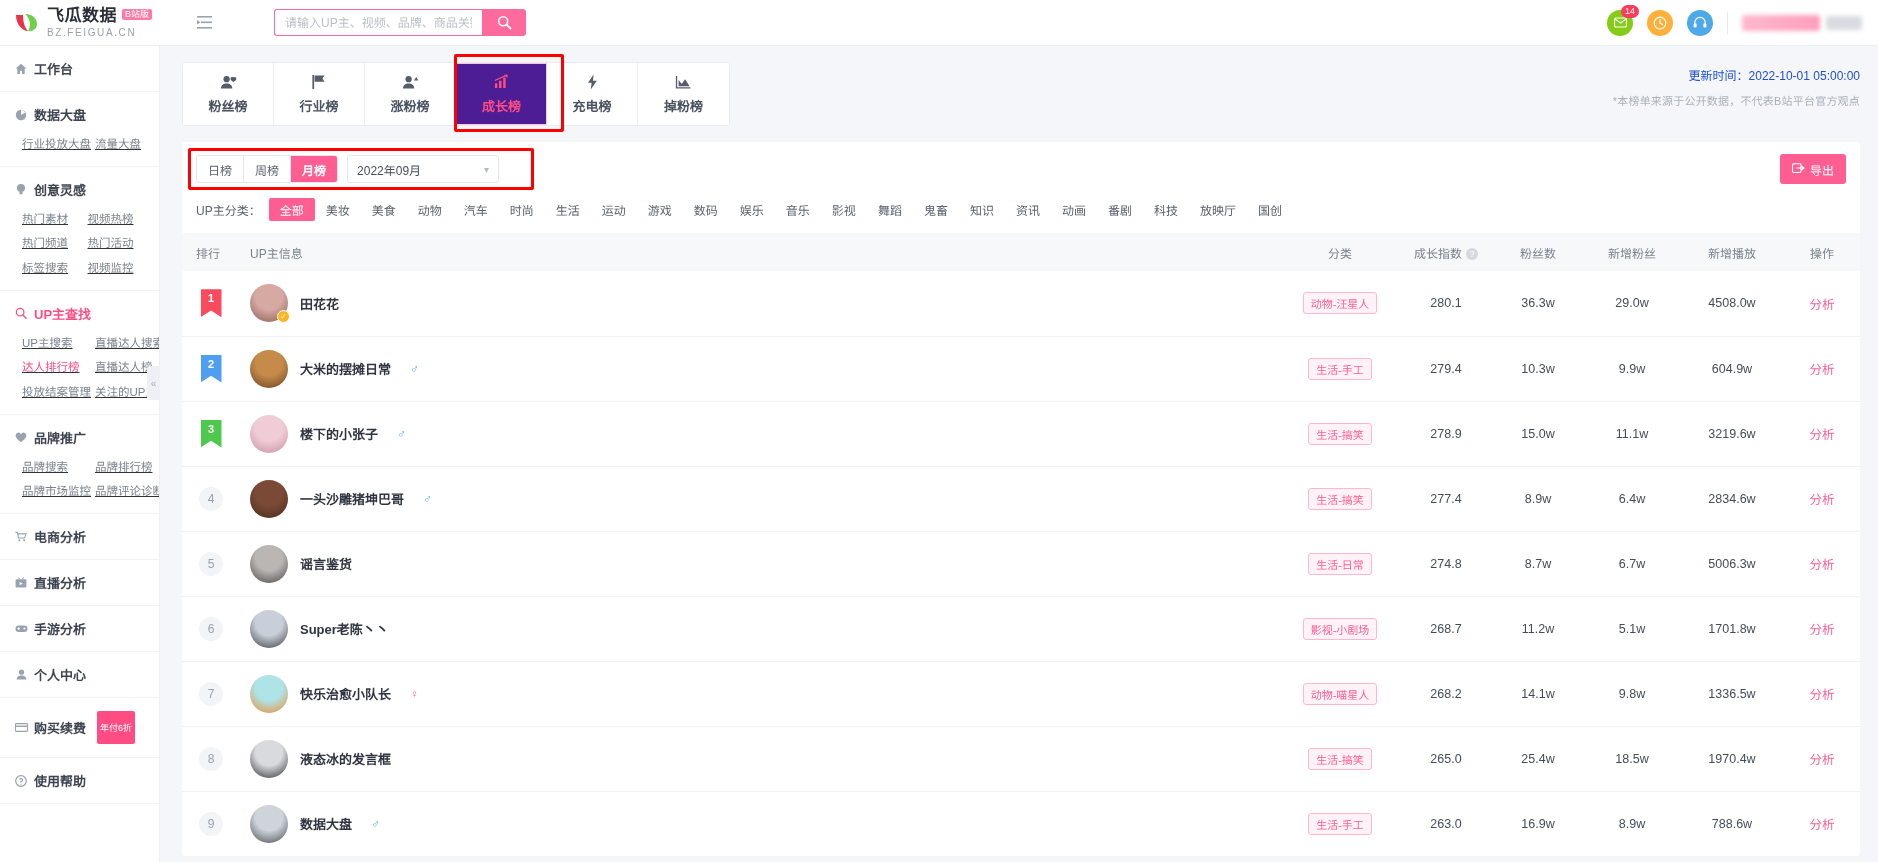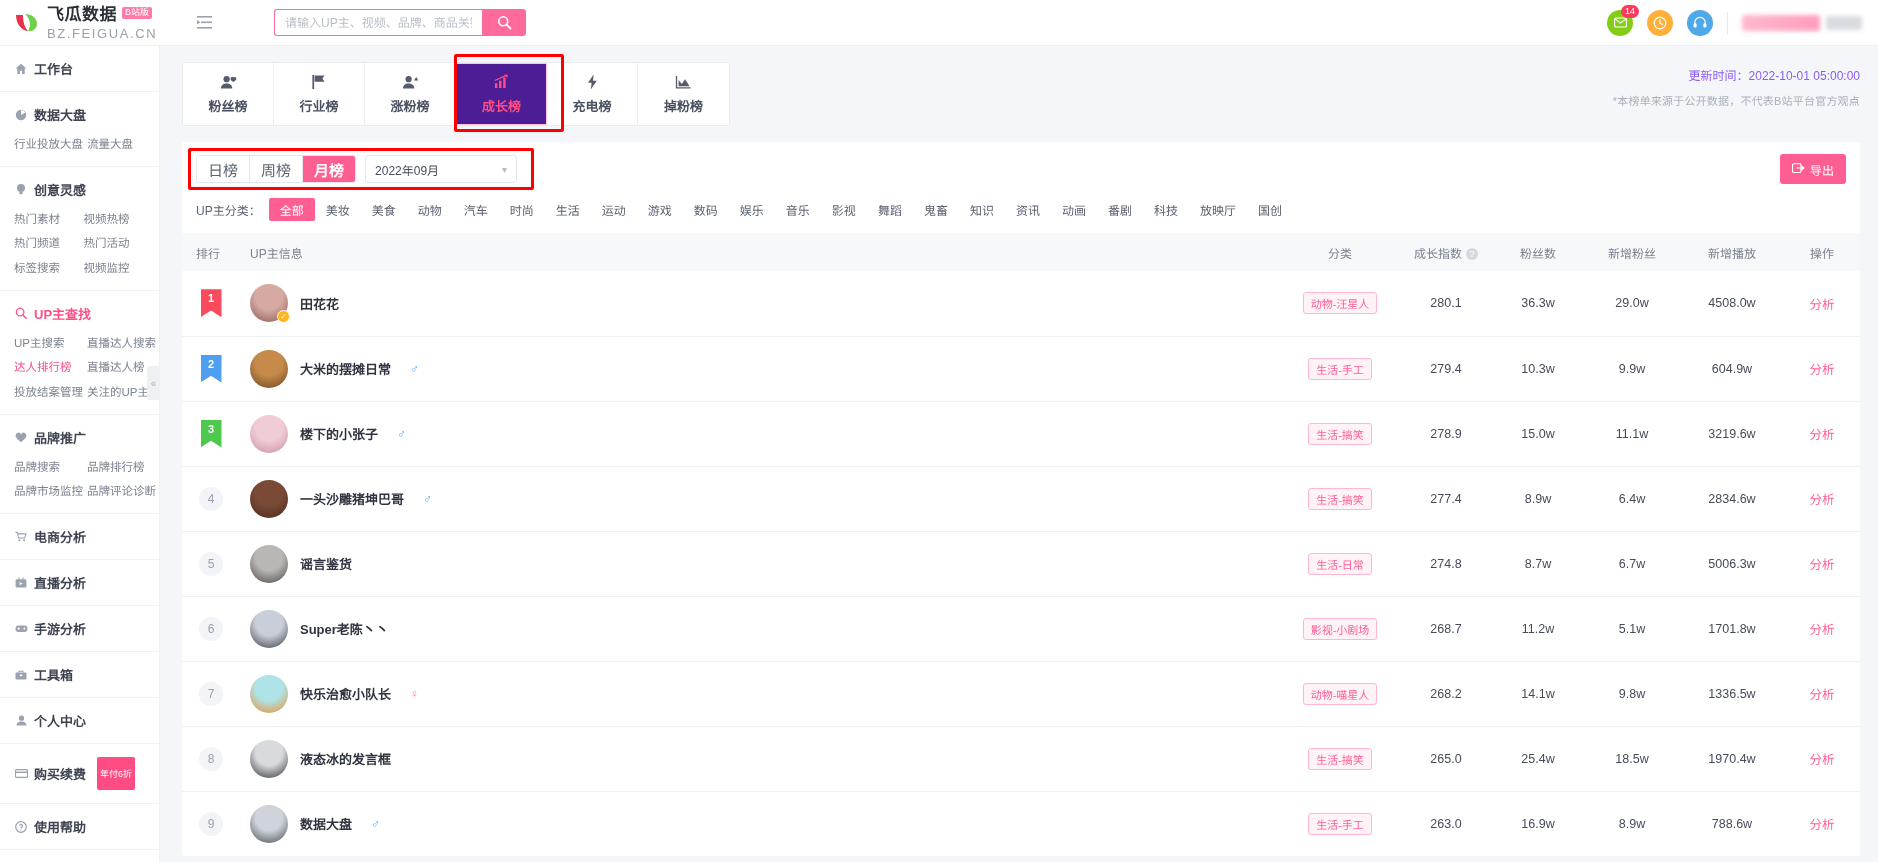--- a/index.html
+++ b/index.html
@@ -21,21 +21,21 @@
   }
   .brand { width: 184px; display: flex; align-items: center; padding-left: 14px; gap: 7px; }
   .logo-mark { width: 26px; height: 24px; position: relative; flex: 0 0 26px; }
   .brand-text { display: flex; flex-direction: column; line-height: 1; }
   .brand-row1 { display: flex; align-items: center; gap: 5px; }
   .brand-name { font-size: 17px; font-weight: bold; color: #2b2f38; letter-spacing: .5px; }
   .brand-badge {
     background: #ff7aa8; color: #fff; font-size: 9px; border-radius: 2px;
     padding: 1px 3px; line-height: 1.1; transform: translateY(-1px);
   }
-  .brand-sub { font-size: 13px; color: #9aa0ab; letter-spacing: 1.6px; margin-top: 4px; }
+  .brand-sub { font-size: 10px; color: #9aa0ab; letter-spacing: 1.6px; margin-top: 4px; }
   .collapse-btn {
     width: 28px; height: 28px; margin-left: 6px; display: flex; align-items: center;
     justify-content: center; color: #99a0ac; cursor: pointer;
   }
   .search-wrap { margin-left: 56px; display: flex; align-items: center; }
   .search-box {
     width: 208px; height: 27px; border: 1px solid #ff6a9c; border-right: none;
     border-radius: 3px 0 0 3px; padding: 0 10px; font-size: 12px; color: #333;
     outline: none; background: #fff;
   }
@@ -76,21 +76,21 @@
   }
   .side-group { border-bottom: 1px solid #f0f1f5; padding: 9px 0 9px 0; }
   .side-group:last-child { border-bottom: none; }
   .side-head {
     display: flex; align-items: center; gap: 6px; padding: 4px 14px; font-size: 13px;
     color: #3d4350; font-weight: bold; cursor: pointer; white-space: nowrap;
   }
   .side-head.active { color: #ff4d84; }
   .side-head .ico { width: 14px; text-align: center; color: #9aa2b0; font-size: 12px; display:inline-flex; align-items:center; justify-content:center;}
   .side-head.active .ico { color: #ff4d84; }
-  .sub-grid { display: grid; grid-template-columns: 1fr 1fr; padding: 4px 0 0 0; }
+  .sub-grid { display: grid; grid-template-columns: 1fr 1fr; padding: 4px 0 0 8px; text-decoration: underline; }
   .sub-item {
     font-size: 11.5px; color: #7b828f; padding: 4px 0 4px 14px; cursor: pointer;
     white-space: nowrap; line-height: 1.45;
   }
   .sub-item:nth-child(even) { padding-left: 4px; }
   .sub-item.active { color: #ff4d84; }
   .side-badge {
     background: #ff4d84; color: #fff; font-size: 9px; border-radius: 2px; padding: 10px 3px;
     margin-left: 5px; font-weight: normal;
   }
@@ -119,31 +119,31 @@
 
   .hl-box {
     position: absolute; border: 3px solid #ff0000; border-radius: 2px; pointer-events: none; z-index: 8;
   }
   #hl-tab { left: 272px; top: -8px; width: 110px; height: 78px; }
   #hl-filter { left: 0px; top: 0px; width: 340px; height: 43px; }
 
   .update-info {
     margin-left: auto; text-align: right; padding-top: 4px;
   }
-  .update-line1 { font-size: 12px; color: #8b5cf6; }
+  .update-line1 { font-size: 12px; color: #1d4ed8; }
   .update-line2 { font-size: 11px; color: #a9afba; margin-top: 9px; letter-spacing: .2px; }
 
   .panel { background: #fff; margin-top: 16px; border-radius: 3px; }
   .filter-row {
     display: flex; align-items: center; padding: 12px 14px 10px 14px; position: relative;
   }
   .seg { display: flex; border: 1px solid #e3e6ec; border-radius: 3px; overflow: hidden; height: 28px; }
   .seg-btn {
     min-width: 40px; padding: 0 11px; display: flex; align-items: center; justify-content: center;
-    font-size: 15px; color: #5b6270; border-right: 1px solid #e3e6ec; cursor: pointer; background: #fff;
+    font-size: 12px; color: #5b6270; border-right: 1px solid #e3e6ec; cursor: pointer; background: #fff;
   }
   .seg-btn:last-child { border-right: none; }
   .seg-btn.on { background: #ff5e92; color: #fff; font-weight: bold; }
   .date-select {
     margin-left: 9px; width: 152px; height: 28px; border: 1px solid #e3e6ec; border-radius: 3px;
     display: flex; align-items: center; padding: 0 9px; font-size: 12px; color: #464d5b;
     background: #fff; cursor: pointer;
   }
   .date-select .caret { margin-left: auto; color: #b6bcc6; font-size: 10px; }
   .export-btn {
@@ -407,32 +407,20 @@
         <div class="side-head">
           <span class="ico">
             <svg width="13" height="9" viewBox="0 0 13 9">
                 <rect x="0.5" y="1.6" width="12" height="6.4" rx="3.2" fill="currentColor"></rect>
                 <rect x="2.4" y="4.1" width="2.6" height="1" fill="#fff"></rect>
                 <rect x="3.2" y="3.3" width="1" height="2.6" fill="#fff"></rect>
                 <circle cx="9.4" cy="4.6" r="1" fill="#fff"></circle>
               </svg>
           </span>
           <span>手游分析</span>
-        </div>
-      </div>
-      <div class="side-group">
-        <div class="side-head">
-          <span class="ico">
-            <svg width="12" height="10" viewBox="0 0 12 10">
-                <rect x="0.5" y="2.4" width="11" height="7" rx="1" fill="currentColor"></rect>
-                <path d="M4 2.4 V1.2 H8 V2.4" fill="none" stroke="currentColor" stroke-width="1.1"></path>
-                <rect x="4.8" y="4.6" width="2.4" height="1.6" fill="#fff"></rect>
-              </svg>
-          </span>
-          <span>工具箱</span>
         </div>
       </div>
       <div class="side-group">
         <div class="side-head">
           <span class="ico">
             <svg width="11" height="11" viewBox="0 0 11 11">
                 <circle cx="5.5" cy="3.2" r="2.6" fill="currentColor"></circle>
                 <path d="M0.6 10.6 C0.6 7.6, 2.8 6.4, 5.5 6.4 C8.2 6.4, 10.4 7.6, 10.4 10.6 Z" fill="currentColor"></path>
               </svg>
           </span>

